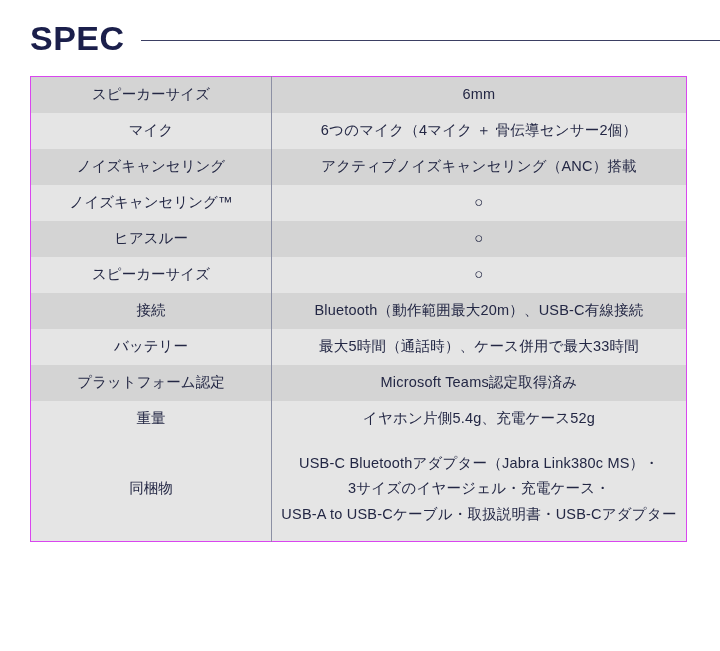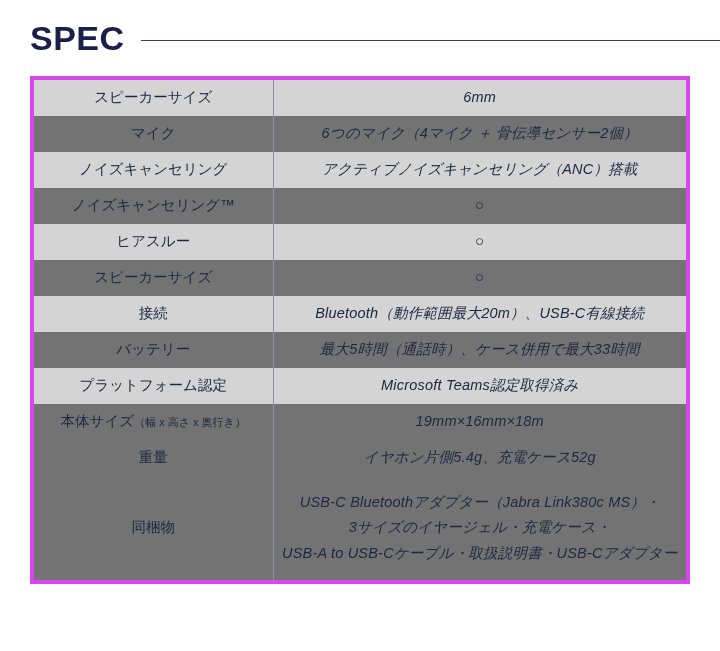--- a/index.html
+++ b/index.html
@@ -53,50 +53,49 @@
   .spec-table-wrap {
     position: absolute;
     left: 30px;
     top: 76px;
     width: 656px;
   }
   table.spec-table {
     width: 656px;
     border-collapse: collapse;
     table-layout: fixed;
-    border: 4px solid #d946ef;
+    border: 1px solid #d946ef;
   }
   table.spec-table col.c-label { width: 241px; }
   table.spec-table col.c-value { width: 415px; }
 
   table.spec-table tr.row-shade td {
     background: #d4d4d4;
   }
   table.spec-table tr.row-plain td {
-    background: #737373;
+    background: #e5e5e5;
   }
 
   table.spec-table td {
     border: none;
     padding: 0;
     height: 36px;
     vertical-align: middle;
     text-align: center;
     font-size: 14.5px;
     color: #232744;
     line-height: 1.5;
   }
   table.spec-table td.label-cell {
     border-right: 1px solid #8c90a4;
     font-weight: 500;
   }
   table.spec-table td.value-cell {
     font-weight: 400;
     letter-spacing: 0.2px;
-    font-style: italic;
   }
 
   .lbl-main { font-size: 14.5px; }
   .lbl-sub  { font-size: 11px; letter-spacing: 0px; }
 
   .circle-mark {
     font-size: 15px;
     line-height: 1;
   }
 
@@ -165,24 +164,20 @@
           </tr>
           <tr class="row-plain">
             <td class="label-cell"><span class="lbl-main">バッテリー</span></td>
             <td class="value-cell"><span class="">最大5時間（通話時）、ケース併用で最大33時間</span></td>
           </tr>
           <tr class="row-shade">
             <td class="label-cell"><span class="lbl-main">プラットフォーム認定</span></td>
             <td class="value-cell"><span class="">Microsoft Teams認定取得済み</span></td>
           </tr>
           <tr class="row-plain">
-            <td class="label-cell"><span class="lbl-main">本体サイズ</span><span class="lbl-sub">（幅 x 高さ x 奥行き）</span></td>
-            <td class="value-cell"><span class="">19mm×16mm×18m</span></td>
-          </tr>
-          <tr class="row-plain">
             <td class="label-cell"><span class="lbl-main">重量</span></td>
             <td class="value-cell"><span class="">イヤホン片側5.4g、充電ケース52g</span></td>
           </tr>
           <tr class="row-bundle row-plain">
             <td class="label-cell"><span class="lbl-main">同梱物</span></td>
             <td class="value-cell">
               <div class="bundle-lines">
                 <span>USB-C Bluetoothアダプター（Jabra Link380c MS）・</span>
                 <span>3サイズのイヤージェル・充電ケース・</span>
                 <span>USB-A to USB-Cケーブル・取扱説明書・USB-Cアダプター</span>

